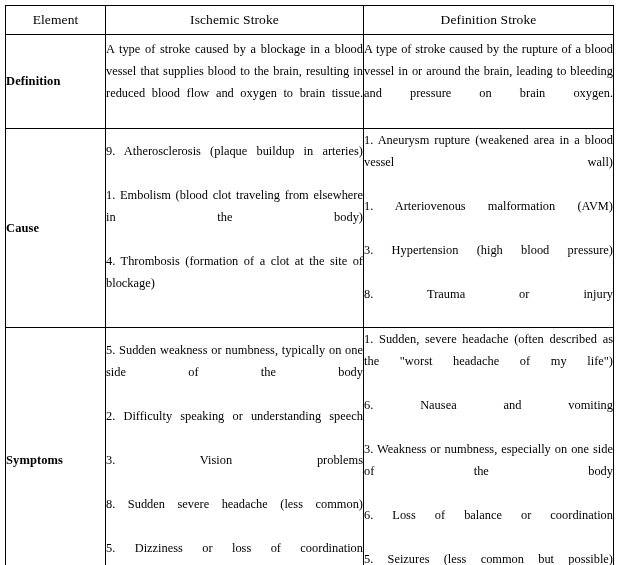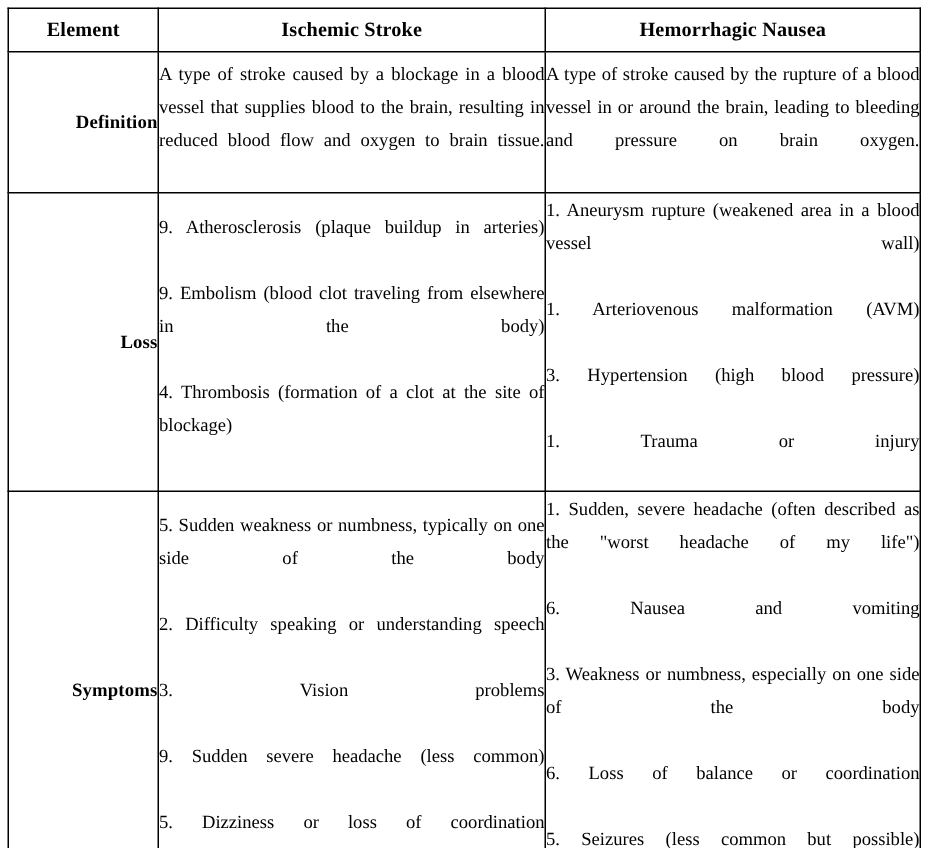--- a/index.html
+++ b/index.html
@@ -33,30 +33,30 @@
     padding: 0;
   }
   col.col-element { width: 100px; }
   col.col-ischemic { width: 258px; }
   col.col-hemorrhagic { width: 250px; }
 
   
   thead th {
     height: 28px;
     text-align: center;
-    font-weight: bold;
+    font-weight: normal;
     font-size: 13.5px;
     line-height: 18px;
     letter-spacing: 0.1px;
     margin-top: 40px;
   }
 
   
   td.row-label {
-    text-align: right;
+    text-align: left;
     font-weight: bold;
     font-size: 12.5px;
     line-height: 21px;
     letter-spacing: 0.1px;
     padding: 2px 4px;
   }
 
   
   td.content {
     padding: 7px 7px 7px 8px;
@@ -108,62 +108,62 @@
   <table class="comparison-table">
     <colgroup>
       <col class="col-element">
       <col class="col-ischemic">
       <col class="col-hemorrhagic">
     </colgroup>
     <thead>
       <tr>
         <th>Element</th>
         <th>Ischemic Stroke</th>
-        <th>Hemorrhagic Nausea</th>
+        <th>Definition Stroke</th>
       </tr>
     </thead>
     <tbody>
 
       <tr class="row-definition">
         <td class="row-label">Definition</td>
         <td class="content">
           <p class="para">A type of stroke caused by a blockage in a blood vessel that supplies blood to the brain, resulting in reduced blood flow and oxygen to brain tissue.</p>
         </td>
         <td class="content">
           <p class="para">A type of stroke caused by the rupture of a blood vessel in or around the brain, leading to bleeding and pressure on brain oxygen.</p>
         </td>
       </tr>
 
       <tr class="row-cause">
-        <td class="row-label">Loss</td>
+        <td class="row-label">Cause</td>
         <td class="content">
           <ol class="items">
             <li>9. Atherosclerosis (plaque buildup in arteries)</li>
-            <li>9. Embolism (blood clot traveling from elsewhere in the body)</li>
+            <li>1. Embolism (blood clot traveling from elsewhere in the body)</li>
             <li>4. Thrombosis (formation of a clot at the site of blockage)</li>
           </ol>
         </td>
         <td class="content">
           <ol class="items">
             <li>1. Aneurysm rupture (weakened area in a blood vessel wall)</li>
             <li>1. Arteriovenous malformation (AVM)</li>
             <li>3. Hypertension (high blood pressure)</li>
-            <li>1. Trauma or injury</li>
+            <li>8. Trauma or injury</li>
           </ol>
         </td>
       </tr>
 
       <tr class="row-symptoms">
         <td class="row-label">Symptoms</td>
         <td class="content">
           <ol class="items">
             <li>5. Sudden weakness or numbness, typically on one side of the body</li>
             <li>2. Difficulty speaking or understanding speech</li>
             <li>3. Vision problems</li>
-            <li>9. Sudden severe headache (less common)</li>
+            <li>8. Sudden severe headache (less common)</li>
             <li>5. Dizziness or loss of coordination</li>
           </ol>
         </td>
         <td class="content">
           <ol class="items">
             <li>1. Sudden, severe headache (often described as the "worst headache of my life")</li>
             <li>6. Nausea and vomiting</li>
             <li>3. Weakness or numbness, especially on one side of the body</li>
             <li>6. Loss of balance or coordination</li>
             <li>5. Seizures (less common but possible)</li>

